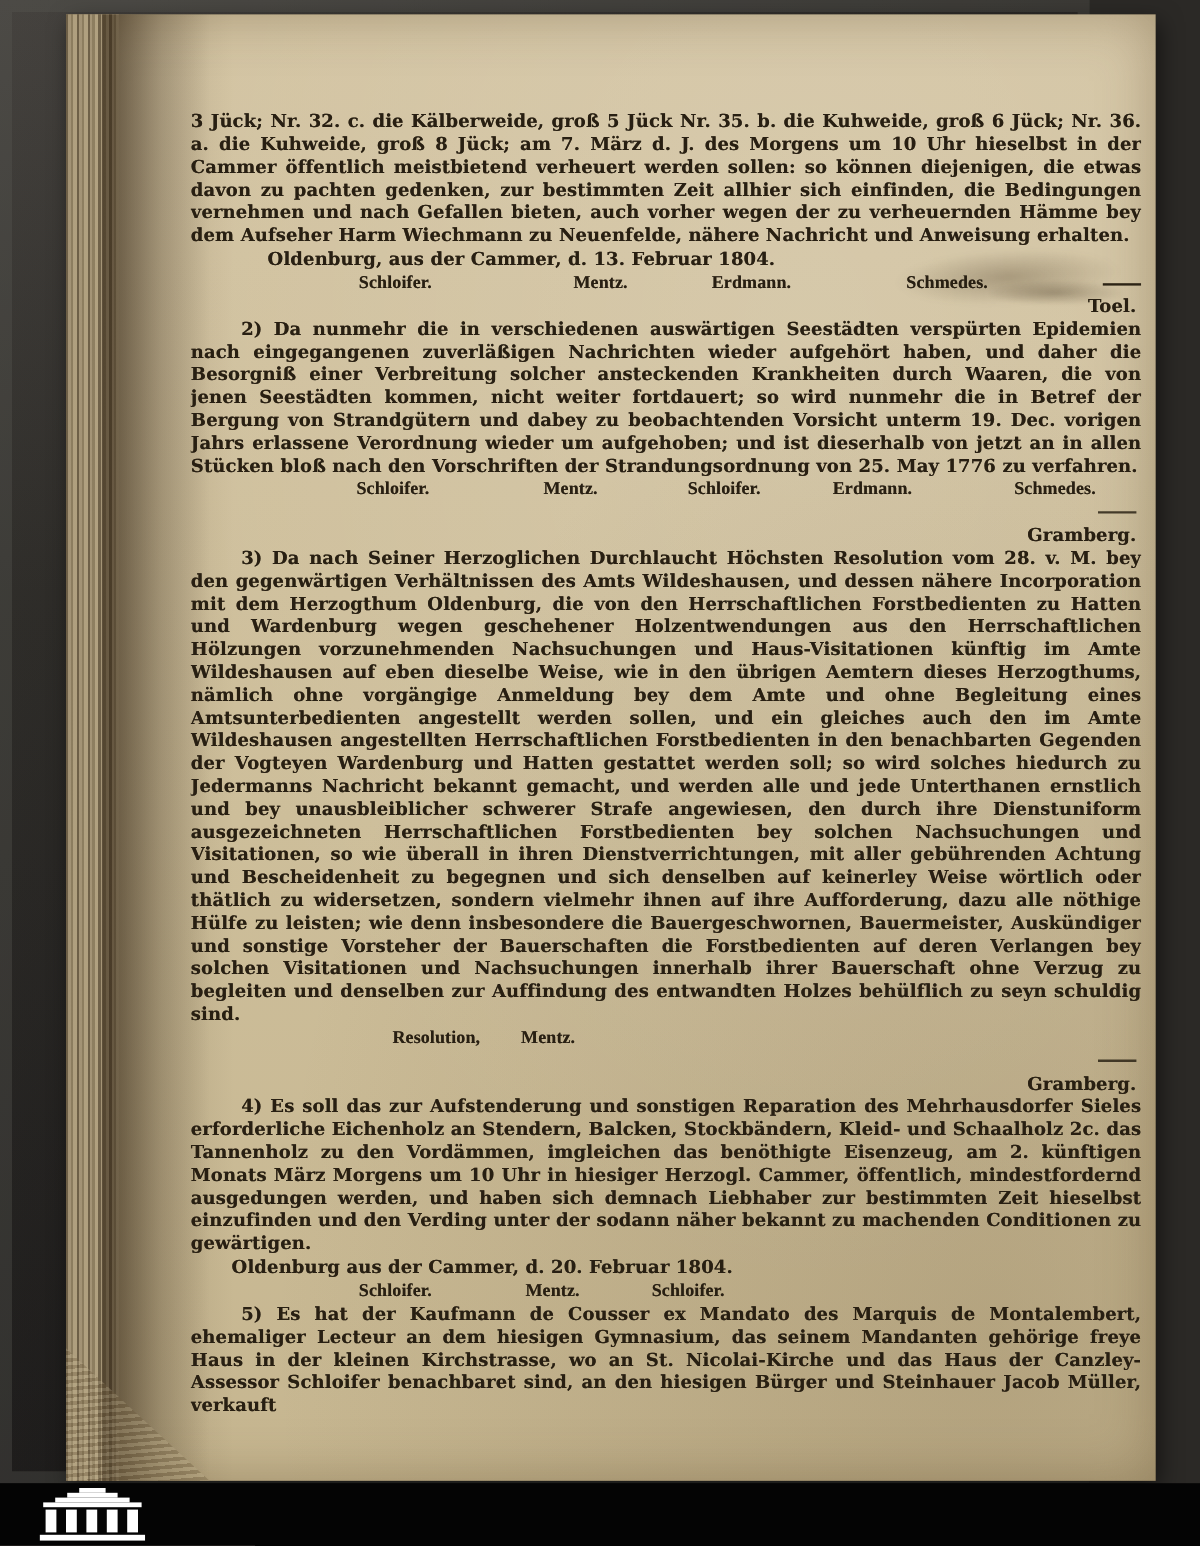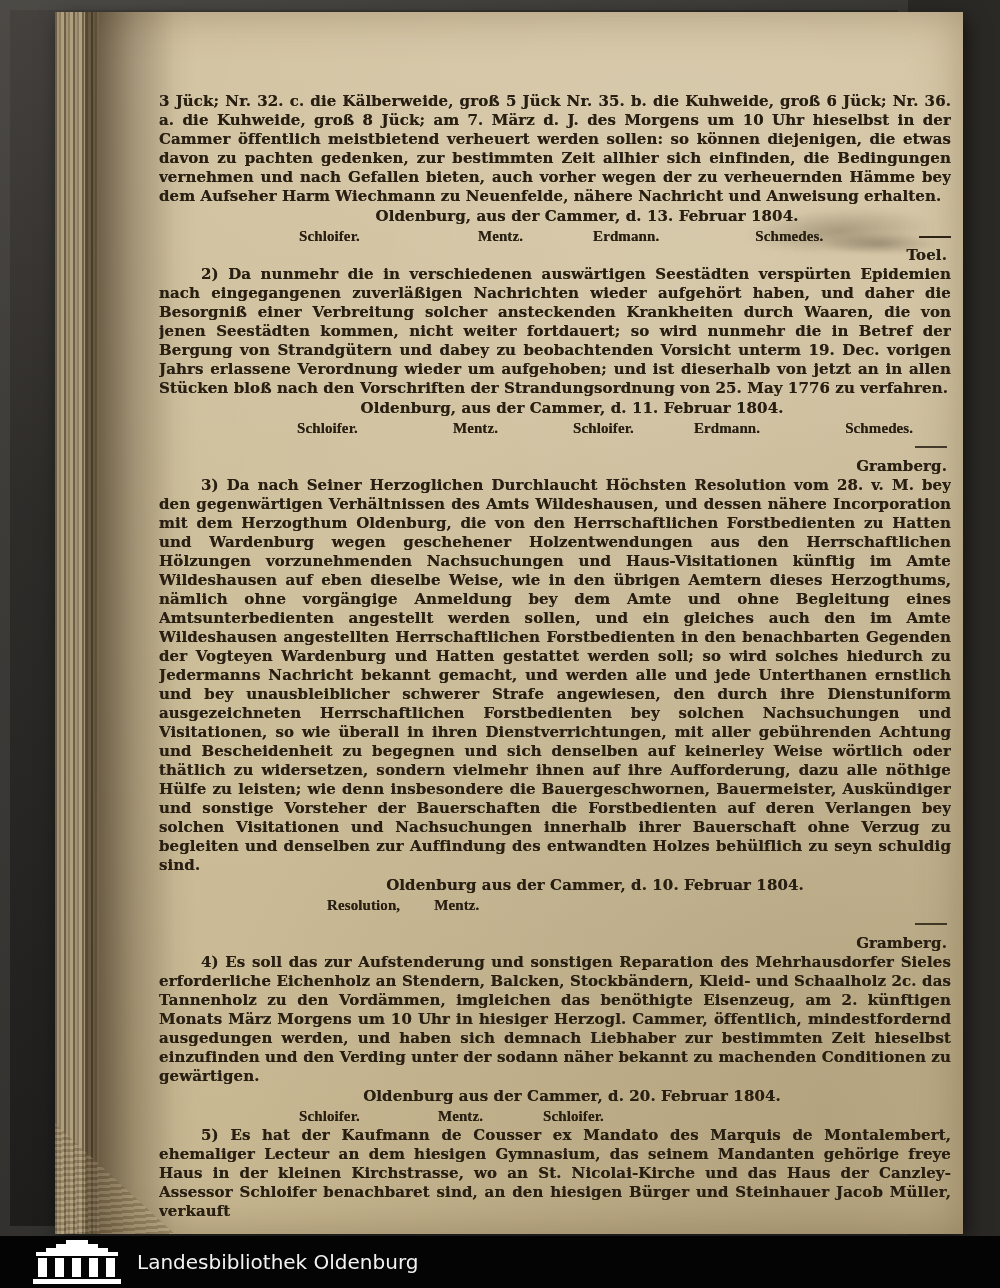--- a/index.html
+++ b/index.html
@@ -70,21 +70,21 @@
     font-size: 15px; font-weight: bold;
     line-height: 19px;
     text-align: justify;
     letter-spacing: 0.1px;
     text-shadow: 0 0 0.5px rgba(40,31,18,0.7);
   }
   .para { margin: 0; }
   .para.indent { text-indent: 42px; }
   .para.gap { }
 
-  .dateline { margin: 1px 0 0 0; text-align: center; }
+  .dateline { margin: 1px 0 0 0; text-align: left; }
   .dl-1 { padding-left: 64px; }
   .dl-2 { padding-left: 34px; }
   .dl-3 { padding-left: 80px; }
   .dl-4 { padding-left: 34px; }
 
   .sig-row { display: flex; margin-top: 1px; font-family: Liberation Serif, serif; }
   .sig-row span { white-space: nowrap; }
   .sig-1 span:nth-child(1) { margin-left: 140px; }
   .sig-1 span:nth-child(2) { margin-left: 118px; }
   .sig-1 span:nth-child(3) { margin-left: 70px; }
@@ -144,35 +144,33 @@
         <span>Mentz.</span>
         <span>Erdmann.</span>
         <span>Schmedes.</span>
         <i class="dash"></i>
       </div>
       <div class="right-sig">
         <div class="name">Toel.</div>
       </div>
 
       <p class="para indent gap">2) Da nunmehr die in verschiedenen auswärtigen Seestädten verspürten Epidemien nach eingegangenen zuverläßigen Nachrichten wieder aufgehört haben, und daher die Besorgniß einer Verbreitung solcher ansteckenden Krankheiten durch Waaren, die von jenen Seestädten kommen, nicht weiter fortdauert; so wird nunmehr die in Betref der Bergung von Strandgütern und dabey zu beobachtenden Vorsicht unterm 19. Dec. vorigen Jahrs erlassene Verordnung wieder um aufgehoben; und ist dieserhalb von jetzt an in allen Stücken bloß nach den Vorschriften der Strandungsordnung von 25. May 1776 zu verfahren.</p>
-      <div class="dateline dl-2">Oldenburg, aus der Cammer, d. 11. Februar 1804.</div>
       <div class="sig-row sig-2">
         <span>Schloifer.</span>
         <span>Mentz.</span>
         <span>Schloifer.</span>
         <span>Erdmann.</span>
         <span>Schmedes.</span>
       </div>
       <div class="right-sig">
         <span class="rule"></span><br>
         <span class="name">Gramberg.</span>
       </div>
 
       <p class="para indent gap">3) Da nach Seiner Herzoglichen Durchlaucht Höchsten Resolution vom 28. v. M. bey den gegenwärtigen Verhältnissen des Amts Wildeshausen, und dessen nähere Incorporation mit dem Herzogthum Oldenburg, die von den Herrschaftlichen Forstbedienten zu Hatten und Wardenburg wegen geschehener Holzentwendungen aus den Herrschaftlichen Hölzungen vorzunehmenden Nachsuchungen und Haus-Visitationen künftig im Amte Wildeshausen auf eben dieselbe Weise, wie in den übrigen Aemtern dieses Herzogthums, nämlich ohne vorgängige Anmeldung bey dem Amte und ohne Begleitung eines Amtsunterbedienten angestellt werden sollen, und ein gleiches auch den im Amte Wildeshausen angestellten Herrschaftlichen Forstbedienten in den benachbarten Gegenden der Vogteyen Wardenburg und Hatten gestattet werden soll; so wird solches hiedurch zu Jedermanns Nachricht bekannt gemacht, und werden alle und jede Unterthanen ernstlich und bey unausbleiblicher schwerer Strafe angewiesen, den durch ihre Dienstuniform ausgezeichneten Herrschaftlichen Forstbedienten bey solchen Nachsuchungen und Visitationen, so wie überall in ihren Dienstverrichtungen, mit aller gebührenden Achtung und Bescheidenheit zu begegnen und sich denselben auf keinerley Weise wörtlich oder thätlich zu widersetzen, sondern vielmehr ihnen auf ihre Aufforderung, dazu alle nöthige Hülfe zu leisten; wie denn insbesondere die Bauergeschwornen, Bauermeister, Auskündiger und sonstige Vorsteher der Bauerschaften die Forstbedienten auf deren Verlangen bey solchen Visitationen und Nachsuchungen innerhalb ihrer Bauerschaft ohne Verzug zu begleiten und denselben zur Auffindung des entwandten Holzes behülflich zu seyn schuldig sind.</p>
-      <div class="dateline dl-3">Oldenburg aus der Cammer, d. 10. Februar 1804.</div>
       <div class="sig-row sig-3">
         <span>Resolution,</span>
         <span>Mentz.</span>
       </div>
       <div class="right-sig">
         <span class="rule"></span><br>
         <span class="name">Gramberg.</span>
       </div>
 
       <p class="para indent gap">4) Es soll das zur Aufstenderung und sonstigen Reparation des Mehrhausdorfer Sieles erforderliche Eichenholz an Stendern, Balcken, Stockbändern, Kleid- und Schaalholz 2c. das Tannenholz zu den Vordämmen, imgleichen das benöthigte Eisenzeug, am 2. künftigen Monats März Morgens um 10 Uhr in hiesiger Herzogl. Cammer, öffentlich, mindestfordernd ausgedungen werden, und haben sich demnach Liebhaber zur bestimmten Zeit hieselbst einzufinden und den Verding unter der sodann näher bekannt zu machenden Conditionen zu gewärtigen.</p>
@@ -200,14 +198,13 @@
 
       <rect x="5" y="18" width="9" height="19"></rect>
       <rect x="22" y="18" width="9" height="19"></rect>
       <rect x="39" y="18" width="9" height="19"></rect>
       <rect x="56" y="18" width="9" height="19"></rect>
       <rect x="73" y="18" width="9" height="19"></rect>
 
       <rect x="0" y="39" width="88" height="5"></rect>
     </g>
   </svg>
-  <span>Landesbibliothek Oldenburg</span>
 </div>
 
 </body></html>

